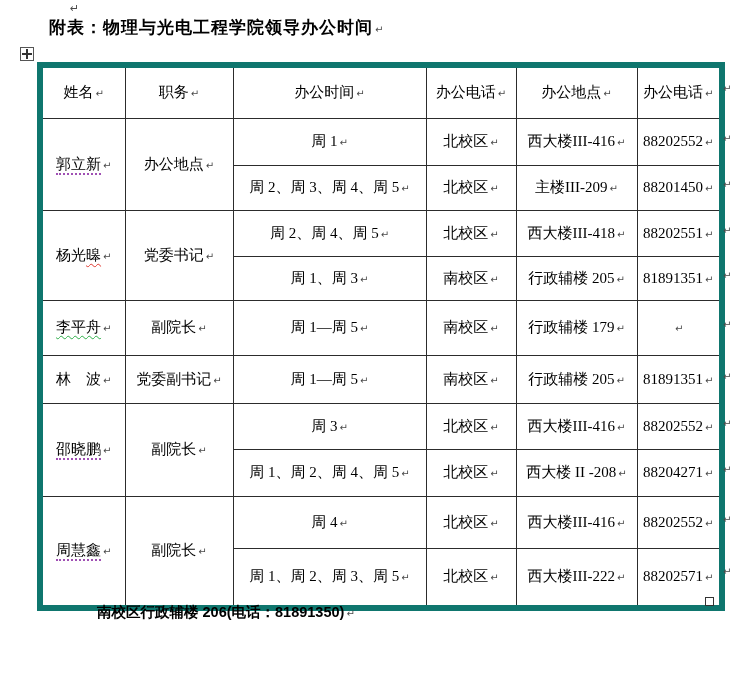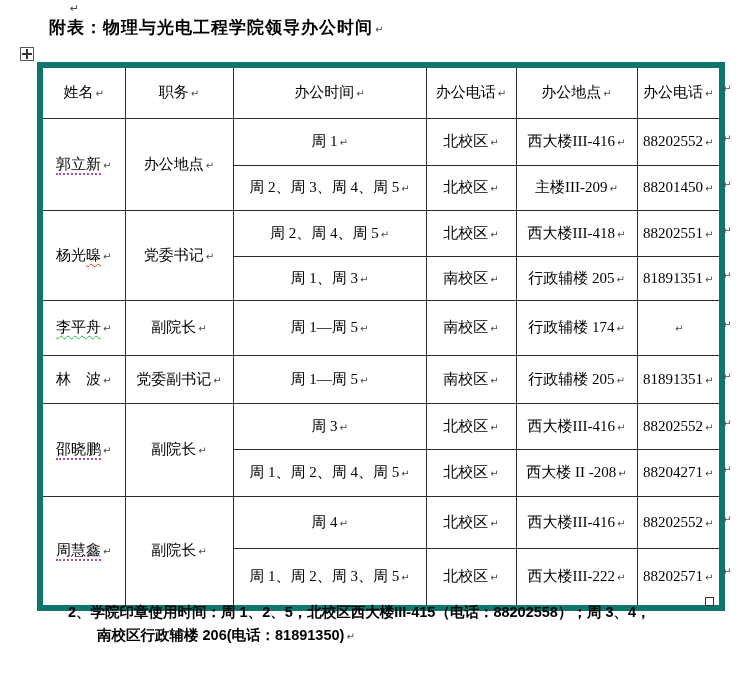--- a/index.html
+++ b/index.html
@@ -100,21 +100,21 @@
           <td class="time-cell"><span>周 1、周 3</span><span class="pmark">↵</span></td>
           <td><span>南校区</span><span class="pmark">↵</span></td>
           <td><span>行政辅楼 205</span><span class="pmark">↵</span></td>
           <td><span>81891351</span><span class="pmark">↵</span></td>
         </tr>
         <tr style="height: 55px;">
           <td rowspan="1"><span class="u-green">李平舟</span><span class="pmark">↵</span></td>
           <td rowspan="1"><span>副院长</span><span class="pmark">↵</span></td>
           <td class="time-cell"><span>周 1—周 5</span><span class="pmark">↵</span></td>
           <td><span>南校区</span><span class="pmark">↵</span></td>
-          <td><span>行政辅楼 174</span><span class="pmark">↵</span></td>
+          <td><span>行政辅楼 179</span><span class="pmark">↵</span></td>
           <td><span></span><span class="pmark">↵</span></td>
         </tr>
         <tr style="height: 48px;">
           <td rowspan="1"><span>林　波</span><span class="pmark">↵</span></td>
           <td rowspan="1"><span>党委副书记</span><span class="pmark">↵</span></td>
           <td class="time-cell"><span>周 1—周 5</span><span class="pmark">↵</span></td>
           <td><span>南校区</span><span class="pmark">↵</span></td>
           <td><span>行政辅楼 205</span><span class="pmark">↵</span></td>
           <td><span>81891351</span><span class="pmark">↵</span></td>
         </tr>
@@ -181,17 +181,16 @@
         <span>↵</span>
       </div>
       <div style="height: 53px;">
         <span>↵</span>
       </div>
     </div>
 
   <div class="resize-handle"></div>
 
   <div class="notes">
-    <div class="line2"><span>2、学院印章使用时间：周 1、2、5，北校区西大楼III-415（电话：88202558）；周 3、4，</span></div>
     <div class="line3"><span>南校区行政辅楼 206(电话：81891350)</span><span class="pmark">↵</span></div>
   </div>
 
 </div>
 
 </body></html>

